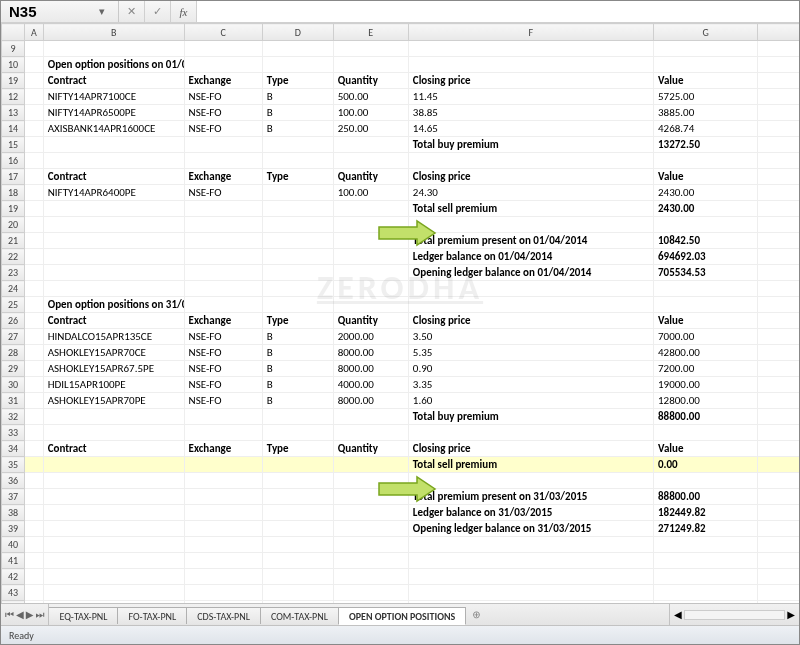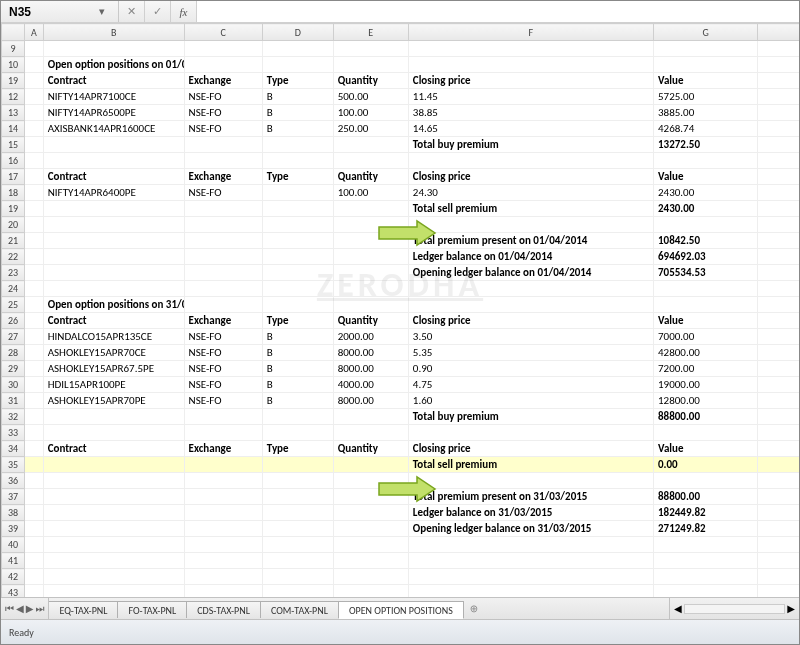--- a/index.html
+++ b/index.html
@@ -2,21 +2,21 @@
 <html><head>
 <meta charset="utf-8">
 <style>
   * { box-sizing: border-box; }
   html, body { margin:0; padding:0; font-family: Calibri, Arial, sans-serif; font-size:11px; color:#000; background:#fff; }
   .window { width:800px; height:645px; display:flex; flex-direction:column; border:1px solid #888; position:relative; }
 
   
   .fbar { height:22px; border-bottom:1px solid #d0d0d0; display:flex; align-items:stretch; background:linear-gradient(#f7f7f7,#eaeaea); }
   .namebox { width:118px; display:flex; align-items:center; border-right:1px solid #c9c9c9; }
-  .namebox input { border:none; background:transparent; width:94px; padding-left:8px; font-size:12px; outline:none; font-weight:bold; }
+  .namebox input { border:none; background:transparent; width:94px; padding-left:8px; font-size:15px; outline:none; font-weight:bold; }
   .namebox .dd { color:#666; padding:0 4px; display:flex; align-items:center; }
   .fxwrap { display:flex; align-items:center; flex:1; }
   .fbtn { width:26px; height:100%; display:flex; align-items:center; justify-content:center; color:#888; border-right:1px solid #d0d0d0; }
   .fx { font-style:italic; font-family:"Times New Roman",serif; color:#555; }
   .formula-input { flex:1; border:none; padding-left:4px; height:100%; outline:none; }
 
   
   .gridwrap { flex:1; position:relative; overflow:hidden; }
   table.sheet { border-collapse:collapse; table-layout:fixed; width:820px; }
   table.sheet th { background:linear-gradient(#f7f7f7,#e8e8e8); border:1px solid #cfcfcf; color:#444; font-weight:normal; font-size:10px; height:17px; }
@@ -31,26 +31,26 @@
 
   .arrow { position:absolute; width:60px; height:28px; pointer-events:none; }
   .arrow svg { width:100%; height:100%; }
 
   
   .tabswrap { height:22px; border-top:1px solid #c2c2c2; display:flex; align-items:stretch; background:linear-gradient(#f1f1f1,#e4e4e4); font-size:10px; }
   .navbtns { display:flex; align-items:center; padding:0 4px; gap:2px; border-right:1px solid #c2c2c2; }
   .navbtns span{ color:#666; }
   .tabs { display:flex; flex:1; align-items:center; overflow:hidden; }
   .tab { padding:2px 10px 1px; border:1px solid #b0b0b0; border-bottom:none; margin-left:-1px; background:linear-gradient(#f5f5f5,#e6e6e6); color:#333; position:relative; top:1px; white-space:nowrap; }
-  .tab.active { background:#fff; font-weight:normal; border-bottom:1px solid #fff; }
+  .tab.active { background:#fff; font-weight:bold; border-bottom:1px solid #fff; }
   .newtab { color:#888; padding:2px 6px; }
   .hscroll { width:130px; border-left:1px solid #c2c2c2; display:flex; align-items:center; padding:0 4px; gap:2px; }
   .hscroll .track{ flex:1; height:10px; background:#f4f4f4; border:1px solid #ccc; }
 
-  .status { height:25px; border-top:1px solid #c2c2c2; background:linear-gradient(#eef1f5,#dfe4ea); font-size:10px; display:flex; align-items:center; padding:0 8px; color:#444; }
+  .status { height:19px; border-top:1px solid #c2c2c2; background:linear-gradient(#eef1f5,#dfe4ea); font-size:10px; display:flex; align-items:center; padding:0 8px; color:#444; }
   .status .spacer{flex:1;}
 </style>
 </head>
 <body>
 
 <div class="window">
 
   <div class="fbar">
     <div class="namebox">
       <input value="N35" style="">
@@ -326,21 +326,21 @@
             <td>7200.00</td>
             <td></td>
           </tr>
           <tr>
             <td class="rowhdr">30</td>
             <td></td>
             <td>HDIL15APR100PE</td>
             <td>NSE-FO</td>
             <td>B</td>
             <td>4000.00</td>
-            <td>4.75</td>
+            <td>3.35</td>
             <td>19000.00</td>
             <td></td>
           </tr>
           <tr>
             <td class="rowhdr">31</td>
             <td></td>
             <td>ASHOKLEY15APR70PE</td>
             <td>NSE-FO</td>
             <td>B</td>
             <td>8000.00</td>

